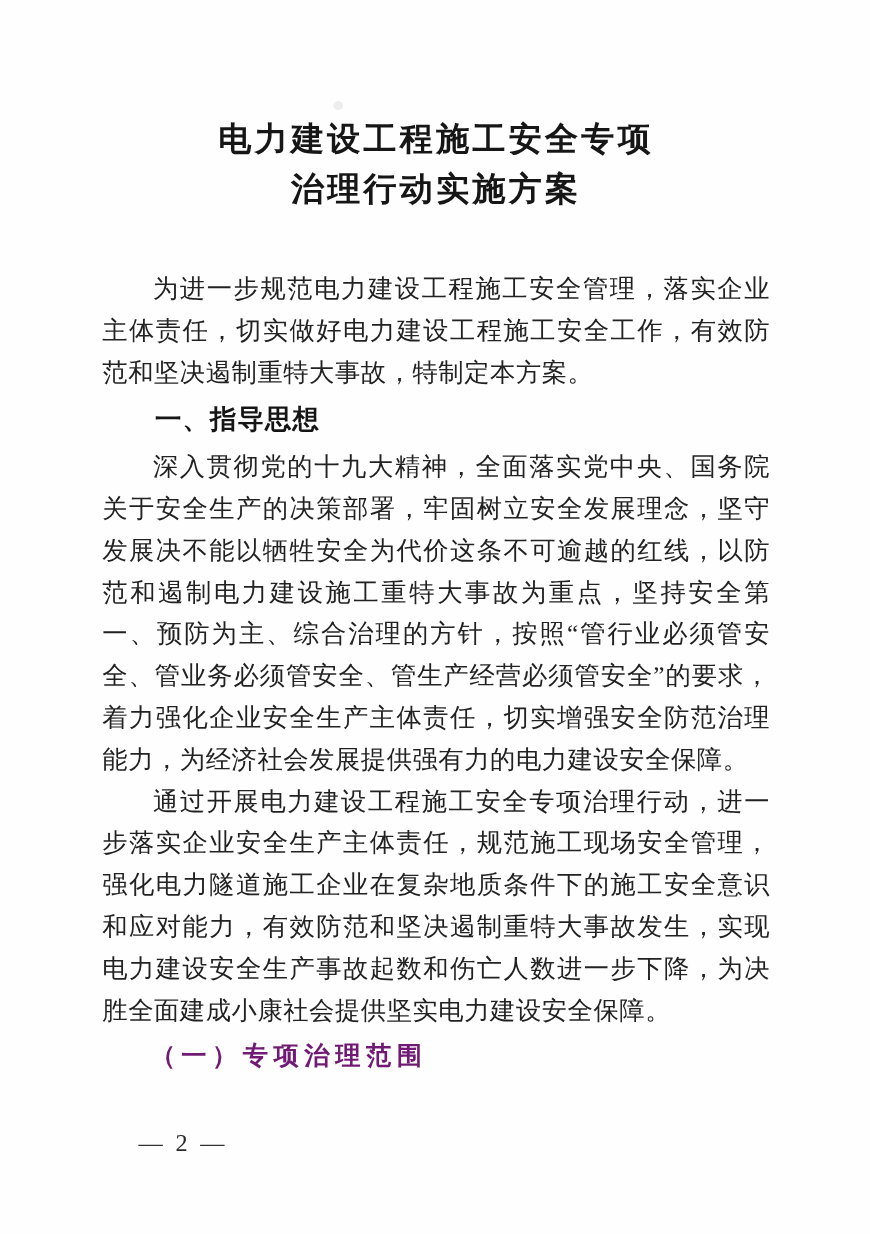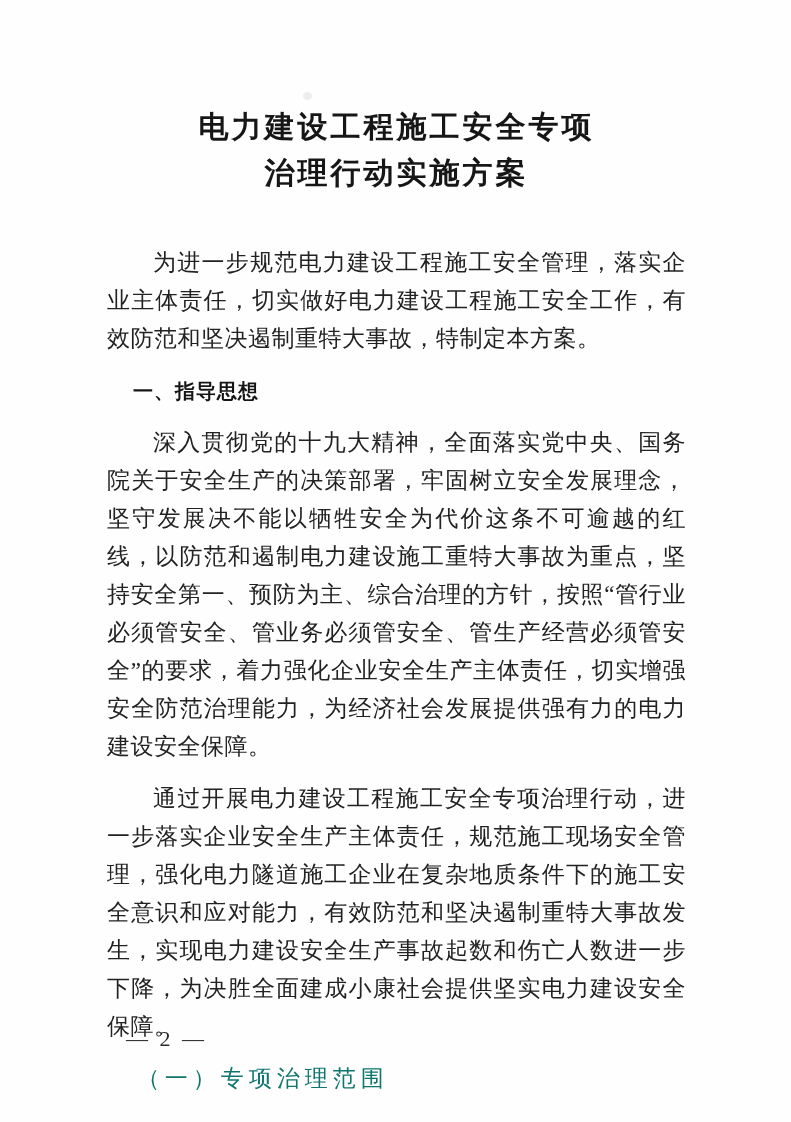--- a/index.html
+++ b/index.html
@@ -22,45 +22,46 @@
     margin: 0 0 48px 0;
     text-align: center;
     font-size: 30px;
     line-height: 46px;
     font-weight: bold;
     letter-spacing: 3px;
     color: #161616;
   }
   .doc-title .title-line { display: block; }
   .body-para {
-    margin: 14px;
+    margin: 0;
     font-size: 23px;
     line-height: 38px;
     text-align: justify;
     text-indent: 2em;
     letter-spacing: 0.5px;
     color: #222;
   }
   .sec-heading {
     margin: 5px 0 5px 0;
     font-family: "Liberation Sans", "DejaVu Sans", sans-serif;
-    font-size: 20px;
+    font-size: 24px;
     line-height: 38px;
     font-weight: bold;
     text-indent: 2em;
     letter-spacing: 1px;
     color: #151515;
   }
   .sub-heading {
     margin: 3px 0 0 0;
     font-size: 23px;
     line-height: 38px;
     text-indent: 1.9em;
     letter-spacing: 5px;
-    color: #0f766e;
+    color: #701a75;
+    font-weight: bold;
   }
   .page-footer {
     position: absolute;
     left: 126px;
     bottom: 70px;
     font-size: 22px;
     letter-spacing: 3px;
     color: #2a2a2a;
   }
   .scan-smudge {

